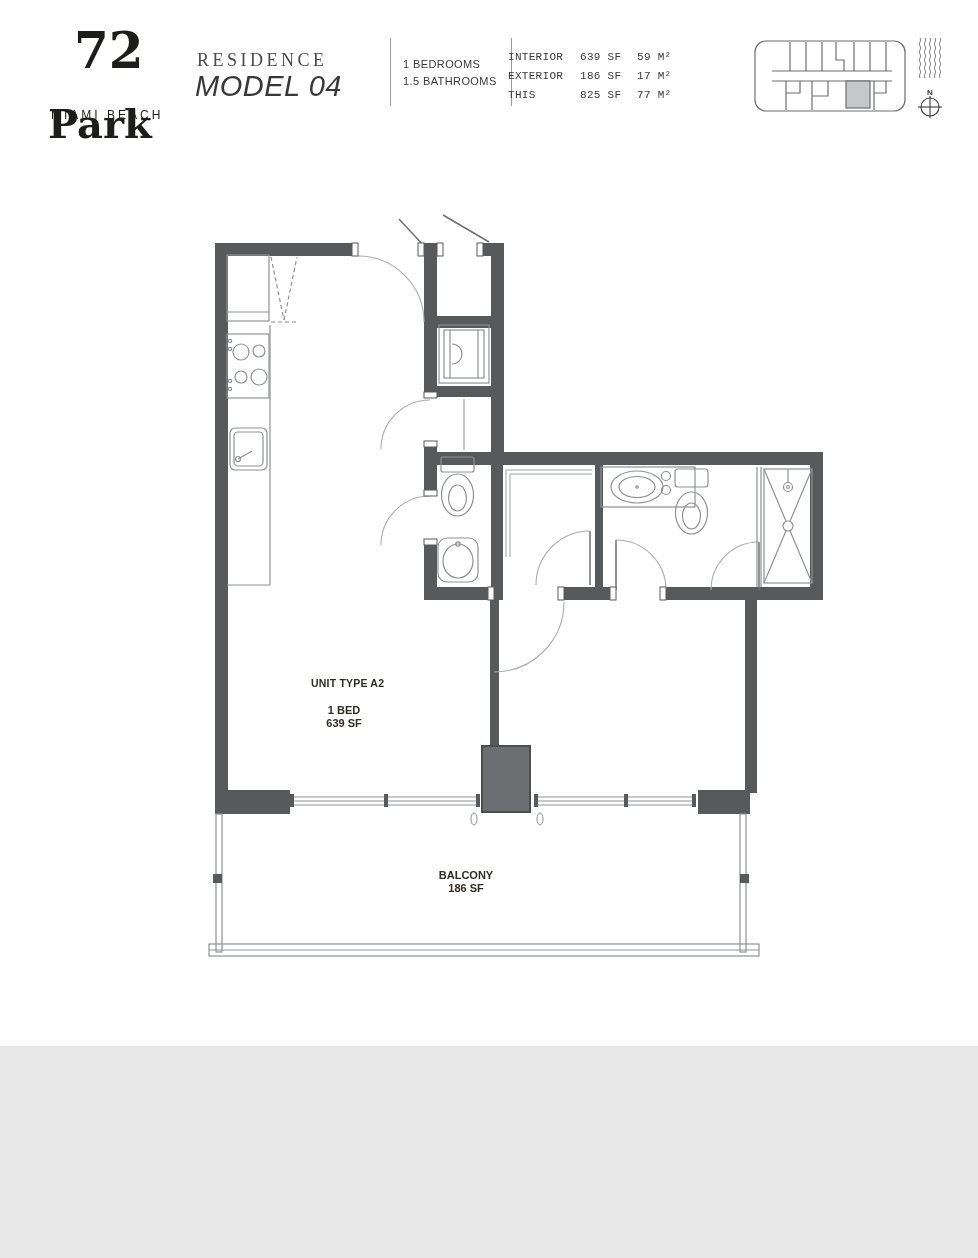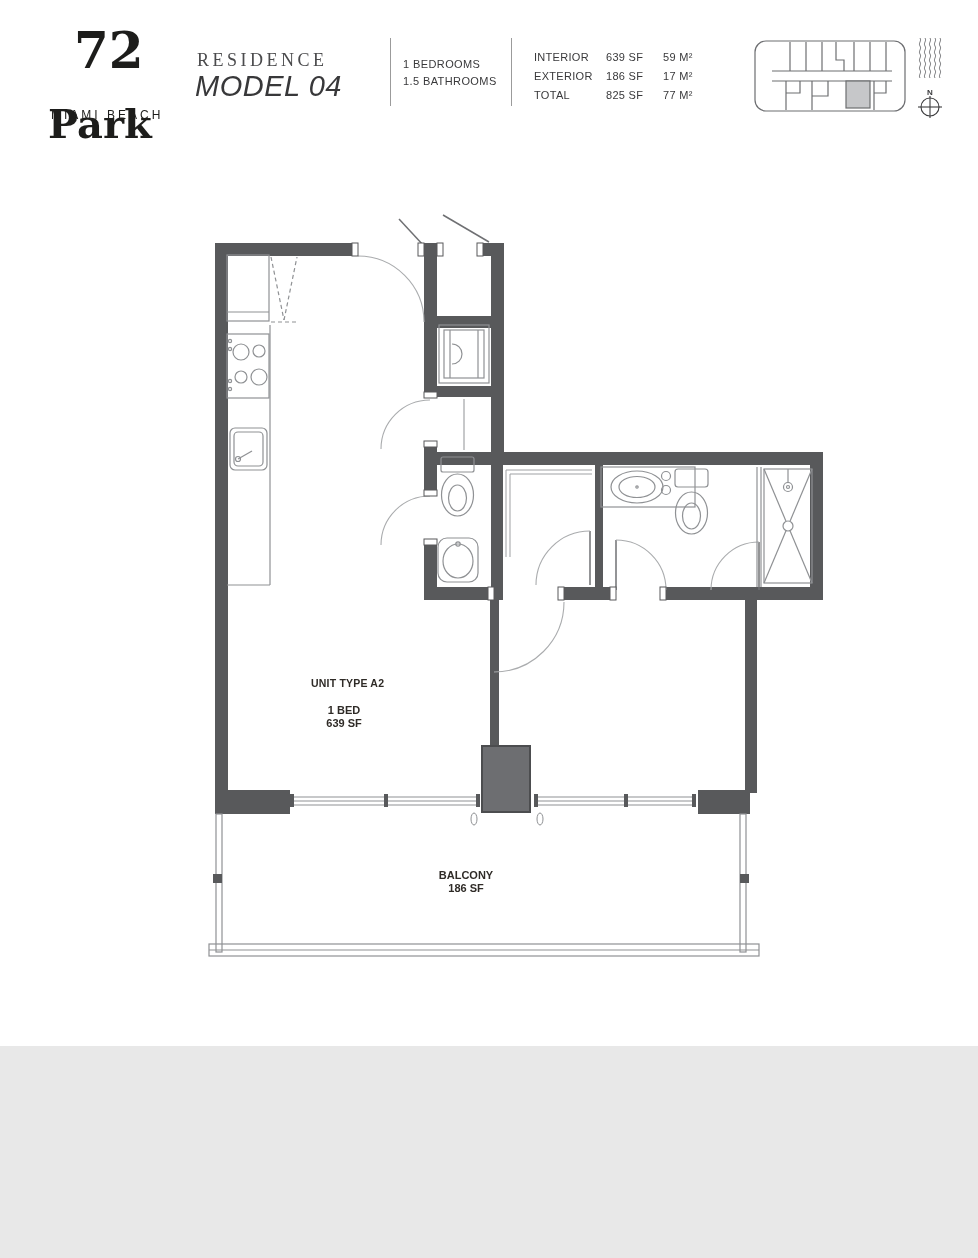--- a/index.html
+++ b/index.html
@@ -45,33 +45,33 @@
 
   <div class="abs vdiv" style="left:390px;top:38px;"></div>
 
   <div class="abs bb" style="left:403px;top:56px;">
     <div>1 BEDROOMS</div>
     <div>1.5 BATHROOMS</div>
   </div>
 
   <div class="abs vdiv" style="left:511px;top:38px;"></div>
 
-  <div class="abs" style="left:534px;top:48px;">
+  <div class="abs" style="left:508px;top:48px;font-family:Liberation Mono, monospace;">
     <div class="stat-row">
       <span class="stat-label">INTERIOR</span>
       <span class="stat-sf">639 SF</span>
       <span class="stat-m2">59 M²</span>
     </div>
     <div class="stat-row">
       <span class="stat-label">EXTERIOR</span>
       <span class="stat-sf">186 SF</span>
       <span class="stat-m2">17 M²</span>
     </div>
     <div class="stat-row">
-      <span class="stat-label">TOTAL</span>
+      <span class="stat-label">THIS</span>
       <span class="stat-sf">825 SF</span>
       <span class="stat-m2">77 M²</span>
     </div>
   </div>
 
   <svg class="abs" style="left:752px;top:38px;" width="158" height="78" viewBox="0 0 158 78">
     <g stroke="#6d6e71" fill="none" stroke-width="1.2">
       <rect x="3" y="3" width="150" height="70" rx="11"></rect>
       <line x1="20" y1="33" x2="140" y2="33"></line>
       <line x1="20" y1="43" x2="140" y2="43"></line>

